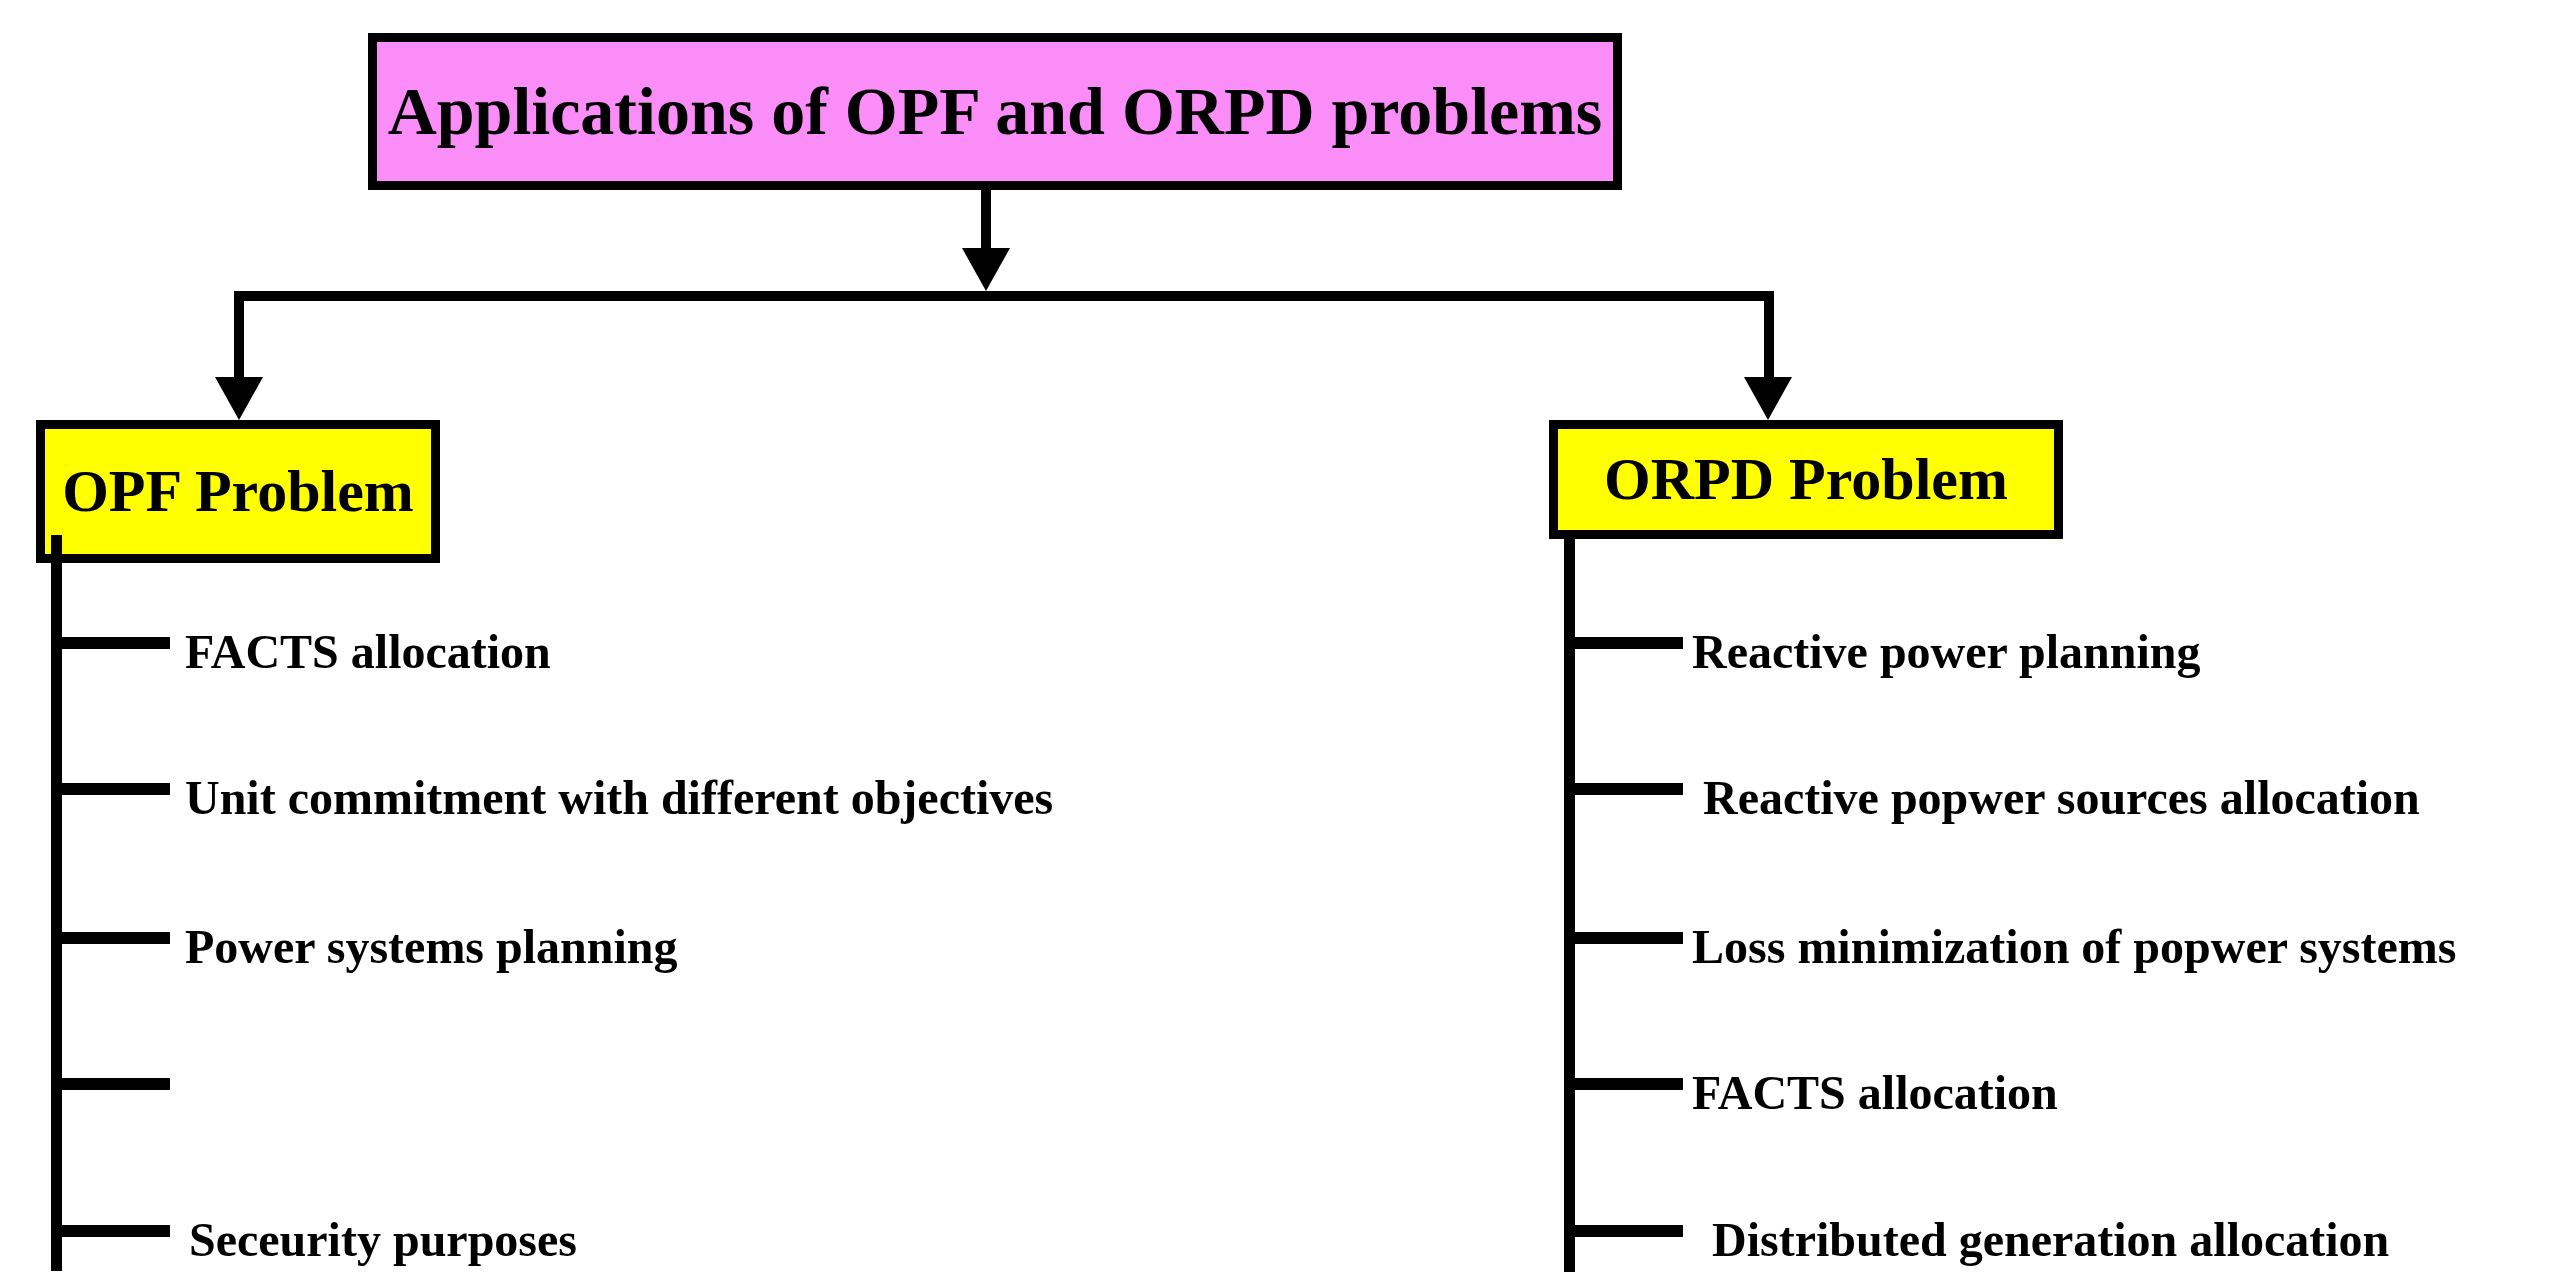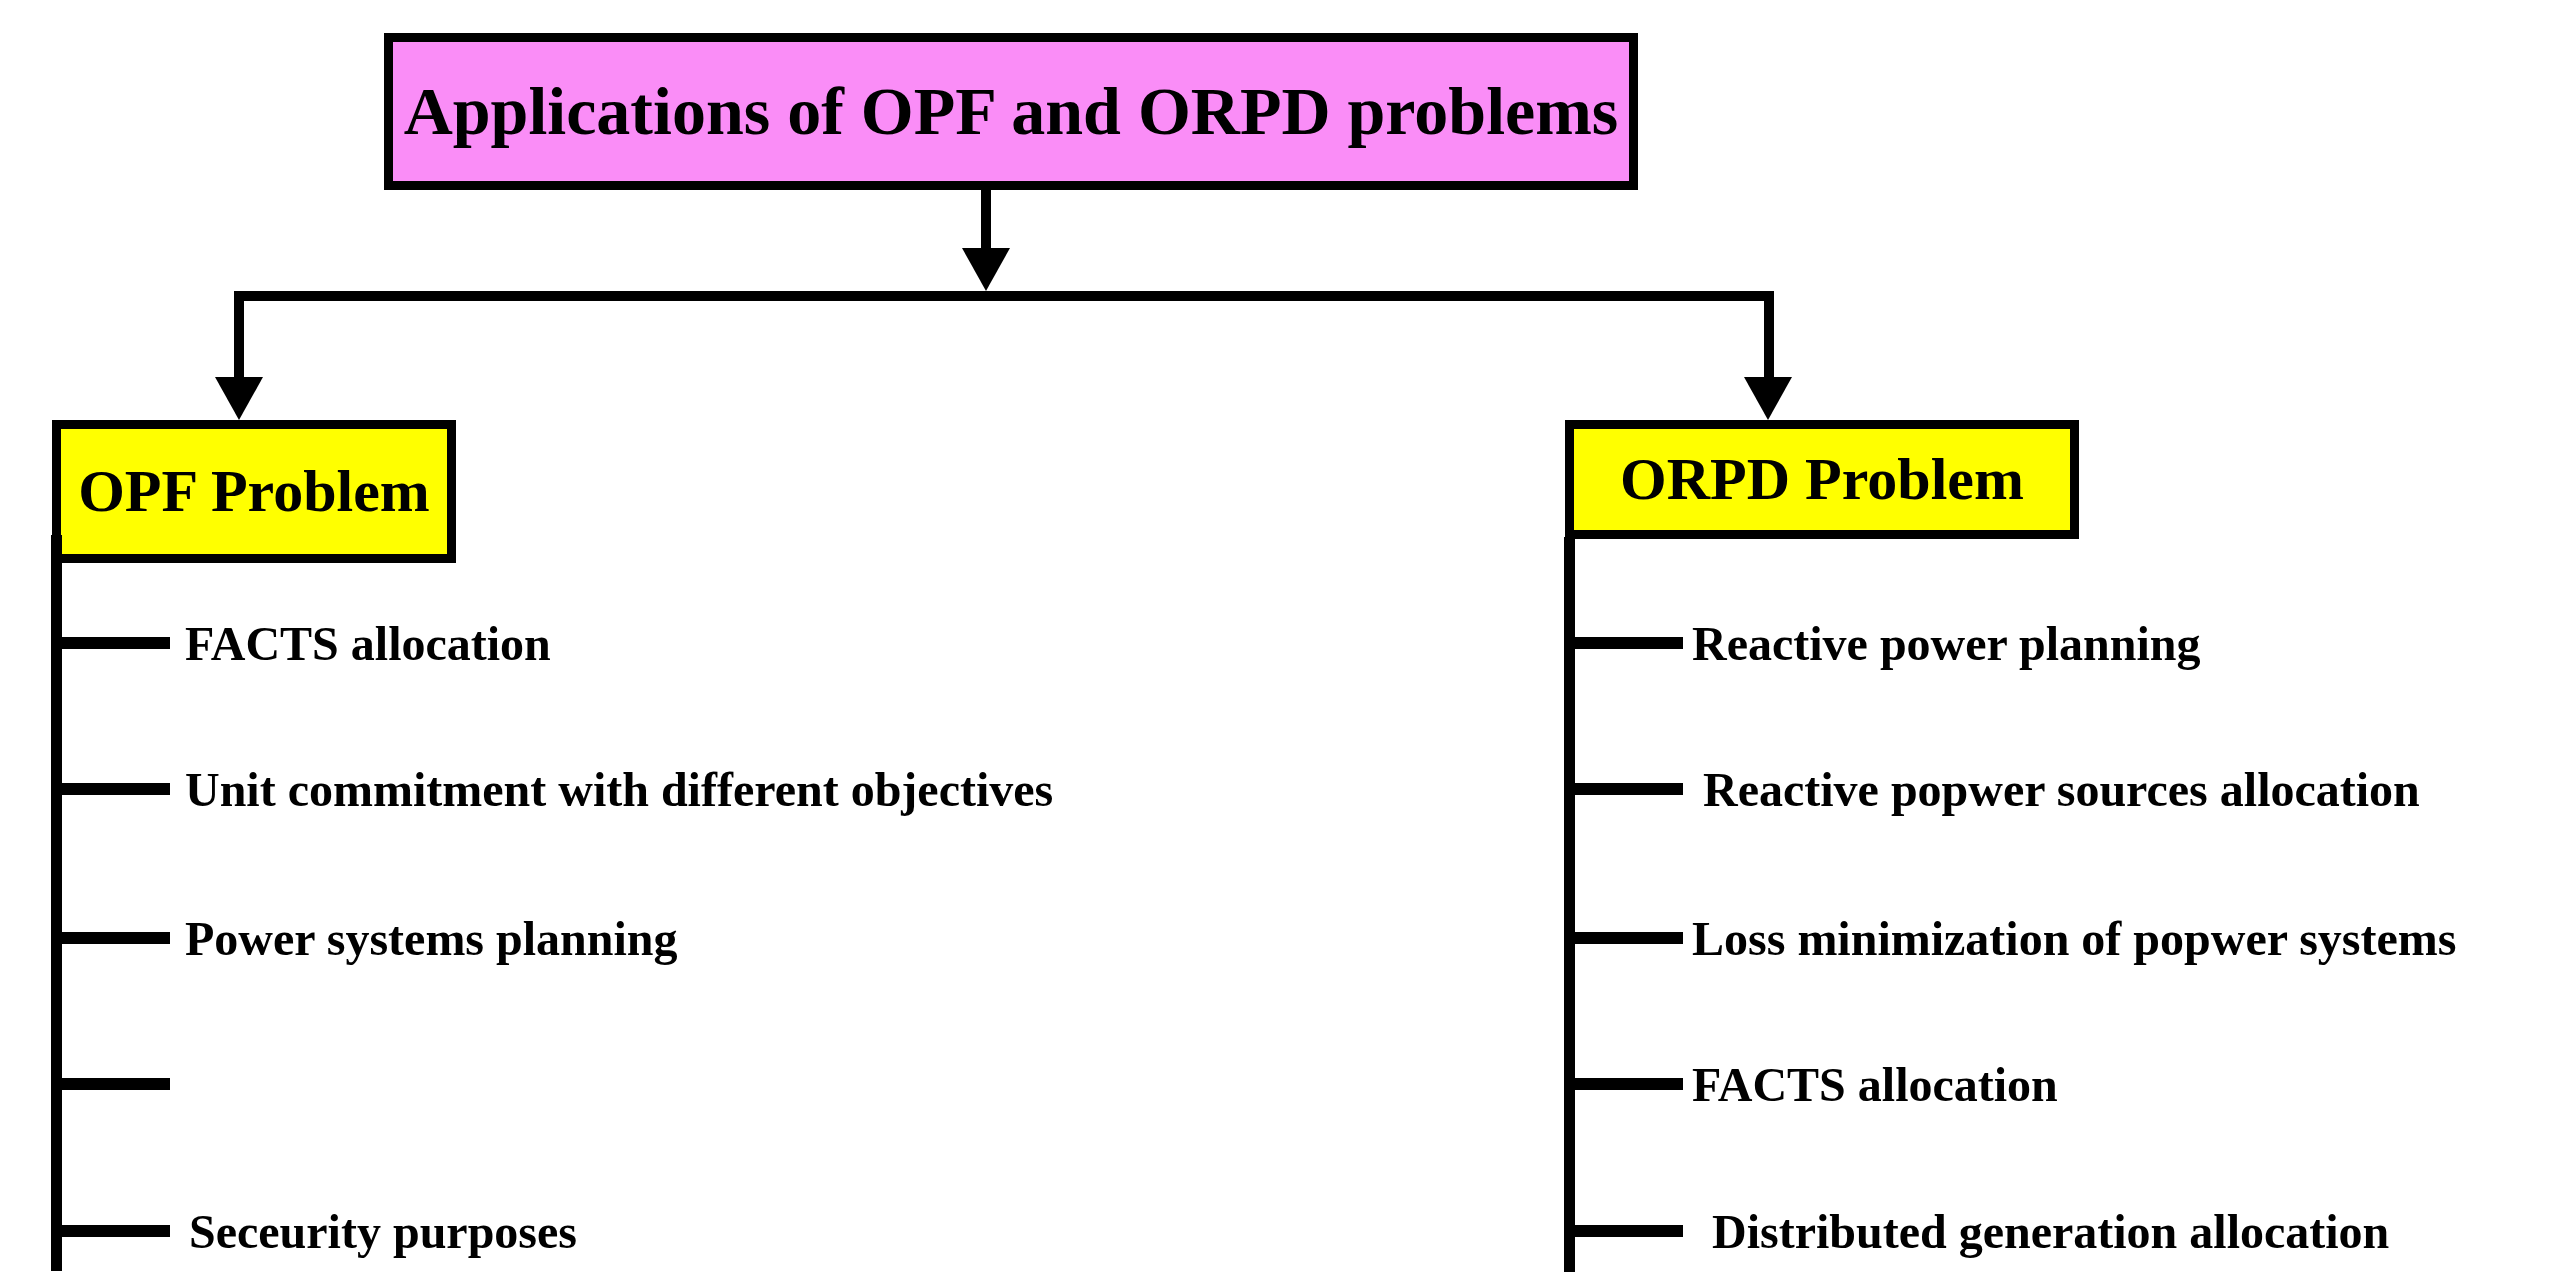--- a/index.html
+++ b/index.html
@@ -15,21 +15,20 @@
   }
   .node {
     position: absolute;
     box-sizing: border-box;
     border: 9.8px solid #000000;
     display: flex;
     align-items: center;
     justify-content: center;
     text-align: right;
     white-space: nowrap;
-    margin-left: 16px;
   }
   .title-box {
     left: 368px; top: 32.5px; width: 1254px; height: 157px;
     background: var(--title-fill);
     font-size: 68px;
   }
   .branch-box {
     background: var(--branch-fill);
     font-size: 60px;
   }
@@ -60,20 +59,21 @@
 
   .tick { position: absolute; height: 12px; width: 119px; background: var(--line-color); }
   .tick.l { left: 51px; }
   .tick.r { left: 1564px; }
 
   .item {
     position: absolute;
     transform: translateY(-50%);
     font-size: 48px;
     white-space: nowrap;
+    margin-top: 8px;
   }
 </style>
 </head>
 <body>
 
 <div class="canvas" style="--title-fill: #FA8DF7; --branch-fill: #FFFF00; --line-color: #000000; background: rgb(255, 255, 255); color: rgb(0, 0, 0);">
 
   <div class="node title-box">
     <span>Applications of OPF and ORPD problems</span>
   </div>

